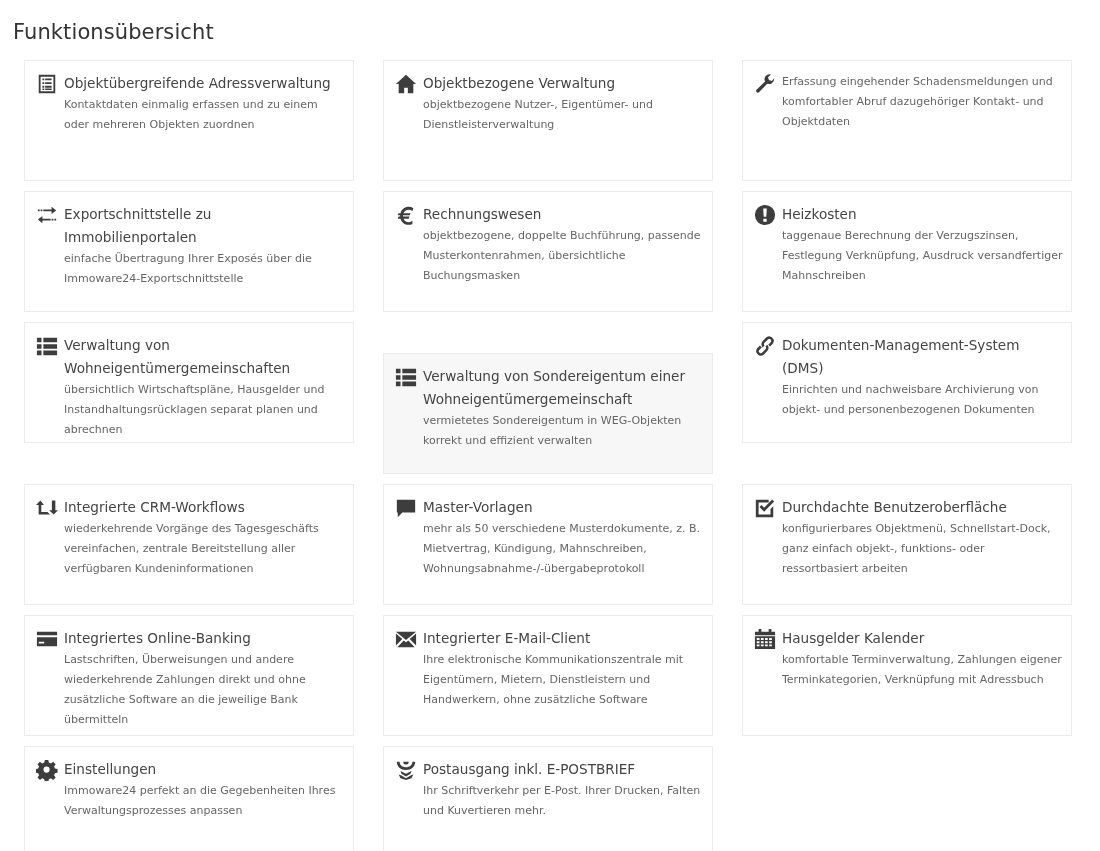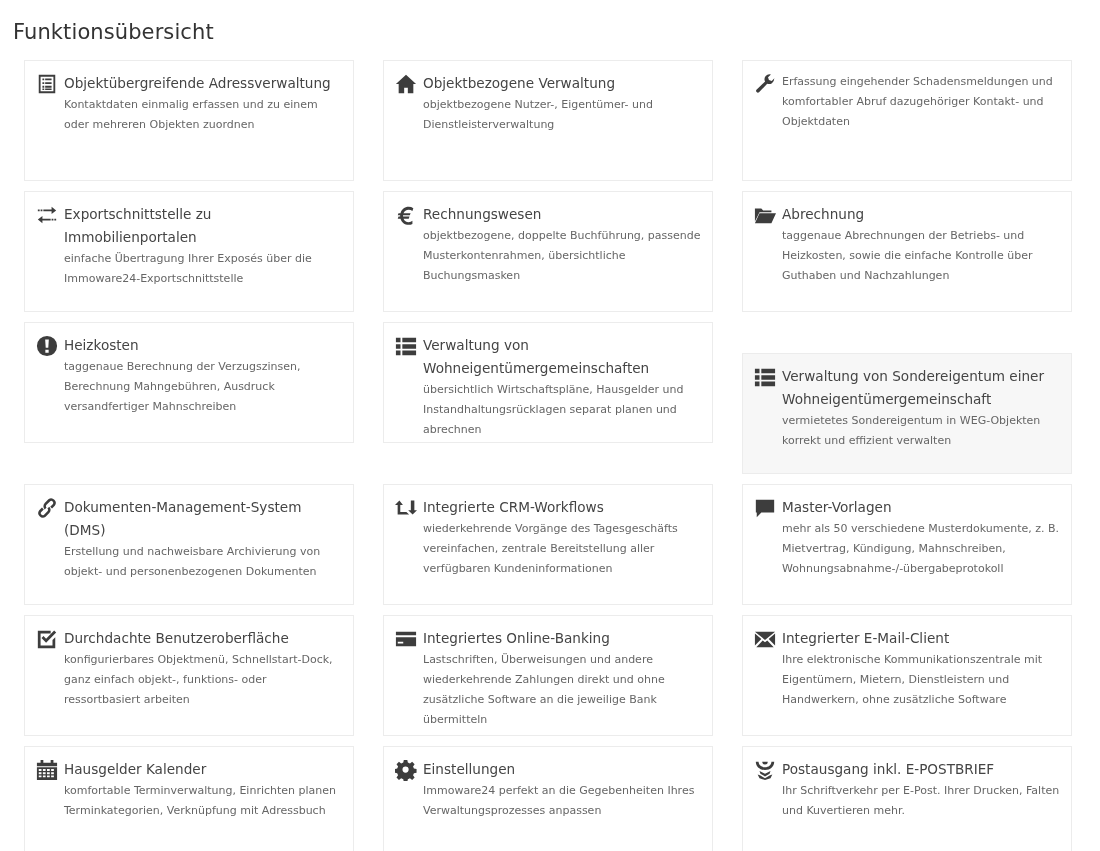--- a/index.html
+++ b/index.html
@@ -139,41 +139,30 @@
       <svg viewBox="0 0 24 24">
           <path d="M20 4.5 19 7.6c-1.2-.9-2.6-1.4-4.1-1.4-2.6 0-4.7 1.5-5.6 3.8H17l-.8 2.4H8.8v1.2h7l-.8 2.4H9.3c.9 2.3 3 3.8 5.6 3.8 1.6 0 3-.6 4.1-1.5v3.4c-1.3.7-2.7 1-4.1 1-4.3 0-7.8-2.8-8.9-6.7H3l.8-2.4h1.8v-1.2H3l.8-2.4H6C7.1 5.9 10.6 3 14.9 3c1.9 0 3.6.5 5.1 1.5z"></path>
         </svg>
     </span>
     <div class="card-body">
       <p class="card-title">Rechnungswesen</p>
       <p class="card-desc">objektbezogene, doppelte Buchführung, passende Musterkontenrahmen, übersichtliche Buchungsmasken</p>
     </div>
   </div>
 
-  <div class="card">
-    <span class="icon">
-      <svg viewBox="0 0 24 24">
-          <path d="M1 5h7l2 2h9v2H6L1 19z M6 10h18l-5 11H1z"></path>
-        </svg>
-    </span>
-    <div class="card-body">
-      <p class="card-title">Abrechnung</p>
-      <p class="card-desc">taggenaue Abrechnungen der Betriebs- und Heizkosten, sowie die einfache Kontrolle über Guthaben und Nachzahlungen</p>
-    </div>
-  </div>
 
   <div class="card">
     <span class="icon">
       <svg viewBox="0 0 24 24">
           <path d="M12 1a11 11 0 1 0 0 22 11 11 0 0 0 0-22z M10 5h4l-.6 9h-2.8z M10.2 16h3.6v3.4h-3.6z" fill-rule="evenodd"></path>
         </svg>
     </span>
     <div class="card-body">
       <p class="card-title">Heizkosten</p>
-      <p class="card-desc">taggenaue Berechnung der Verzugszinsen, Berechnung Mahngebühren, Ausdruck versandfertiger Mahnschreiben</p>
+      <p class="card-desc">taggenaue Berechnung der Verzugszinsen, Festlegung Verknüpfung, Ausdruck versandfertiger Mahnschreiben</p>
     </div>
   </div>
 
   <div class="card">
     <span class="icon">
       <svg viewBox="0 0 24 24">
           <path d="M1 3h5v5H1z M8 3h15v5H8z M1 10h5v5H1z M8 10h15v5H8z M1 17h5v5H1z M8 17h15v5H8z"></path>
         </svg>
     </span>
     <div class="card-body">
@@ -195,21 +184,21 @@
   </div>
 
   <div class="card">
     <span class="icon">
       <svg viewBox="0 0 24 24">
           <path d="M13.5 2.5a5 5 0 0 1 7 7l-3 3-2-2 3-3a2.2 2.2 0 0 0-3-3l-4 4a2.2 2.2 0 0 0 0 3l-2 2a5 5 0 0 1 0-7z M10.5 21.5a5 5 0 0 1-7-7l3-3 2 2-3 3a2.2 2.2 0 0 0 3 3l4-4a2.2 2.2 0 0 0 0-3l2-2a5 5 0 0 1 0 7z"></path>
         </svg>
     </span>
     <div class="card-body">
       <p class="card-title">Dokumenten-Management-System (DMS)</p>
-      <p class="card-desc">Erstellung und nachweisbare Archivierung von objekt- und personenbezogenen Dokumenten</p>
+      <p class="card-desc">Einrichten und nachweisbare Archivierung von objekt- und personenbezogenen Dokumenten</p>
     </div>
   </div>
 
   <div class="card">
     <span class="icon">
       <svg viewBox="0 0 24 24">
           <path d="M5 4 0 9h3v11h13l-3-3H6V9h3z M8 4h10v11h-3l5 5 5-5h-3V4h-0.1z" transform="scale(0.96) translate(0 0)"></path>
         </svg>
     </span>
     <div class="card-body">
@@ -267,21 +256,21 @@
   </div>
 
   <div class="card">
     <span class="icon">
       <svg viewBox="0 0 24 24">
           <path d="M5 1h3v3H5z M16 1h3v3h-3z M1 4h22v4H1z M1 9h22v14H1z M3 11v2h3v-2z M7.5 11v2h3v-2z M12 11v2h3v-2z M16.5 11v2h3v-2z M3 14.5v2h3v-2z M7.5 14.5v2h3v-2z M12 14.5v2h3v-2z M16.5 14.5v2h3v-2z M3 18v2h3v-2z M7.5 18v2h3v-2z M12 18v2h3v-2z M16.5 18v2h3v-2z" fill-rule="evenodd"></path>
         </svg>
     </span>
     <div class="card-body">
       <p class="card-title">Hausgelder Kalender</p>
-      <p class="card-desc">komfortable Terminverwaltung, Einrichten planen Terminkategorien, Verknüpfung mit Adressbuch</p>
+      <p class="card-desc">komfortable Terminverwaltung, Zahlungen eigener Terminkategorien, Verknüpfung mit Adressbuch</p>
     </div>
   </div>
 
   <div class="card">
     <span class="icon">
       <svg viewBox="0 0 24 24">
           <path d="M10 1h4l.6 3 2.4 1 2.5-1.8 2.8 2.8L20.5 8.5l1 2.4 3 .6v4l-3 .6-1 2.4 1.8 2.5-2.8 2.8-2.5-1.8-2.4 1-.6 3h-4l-.6-3-2.4-1-2.5 1.8-2.8-2.8 1.8-2.5-1-2.4-3-.6v-4l3-.6 1-2.4L1.7 6l2.8-2.8L7 5l2.4-1z M12 8.5a3.5 3.5 0 1 0 0 7 3.5 3.5 0 0 0 0-7z" fill-rule="evenodd" transform="translate(0 0) scale(0.96)"></path>
         </svg>
     </span>
     <div class="card-body">

